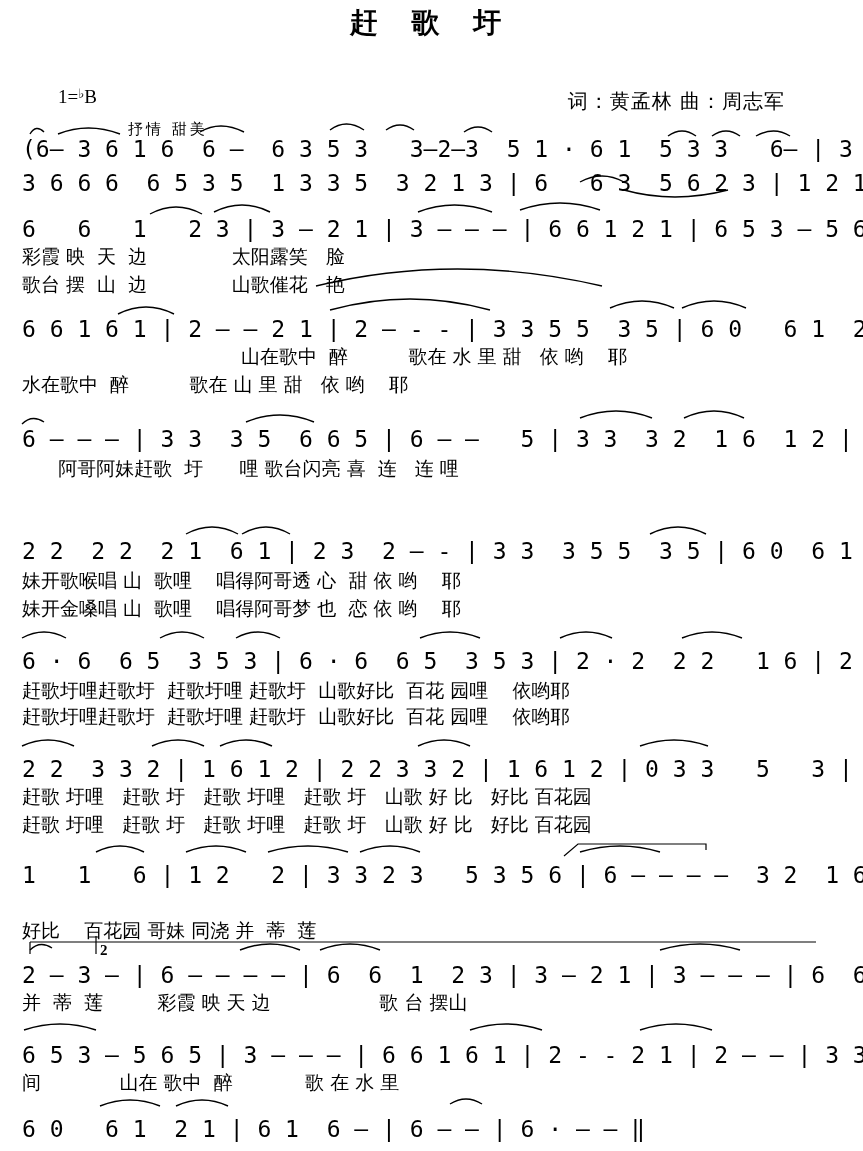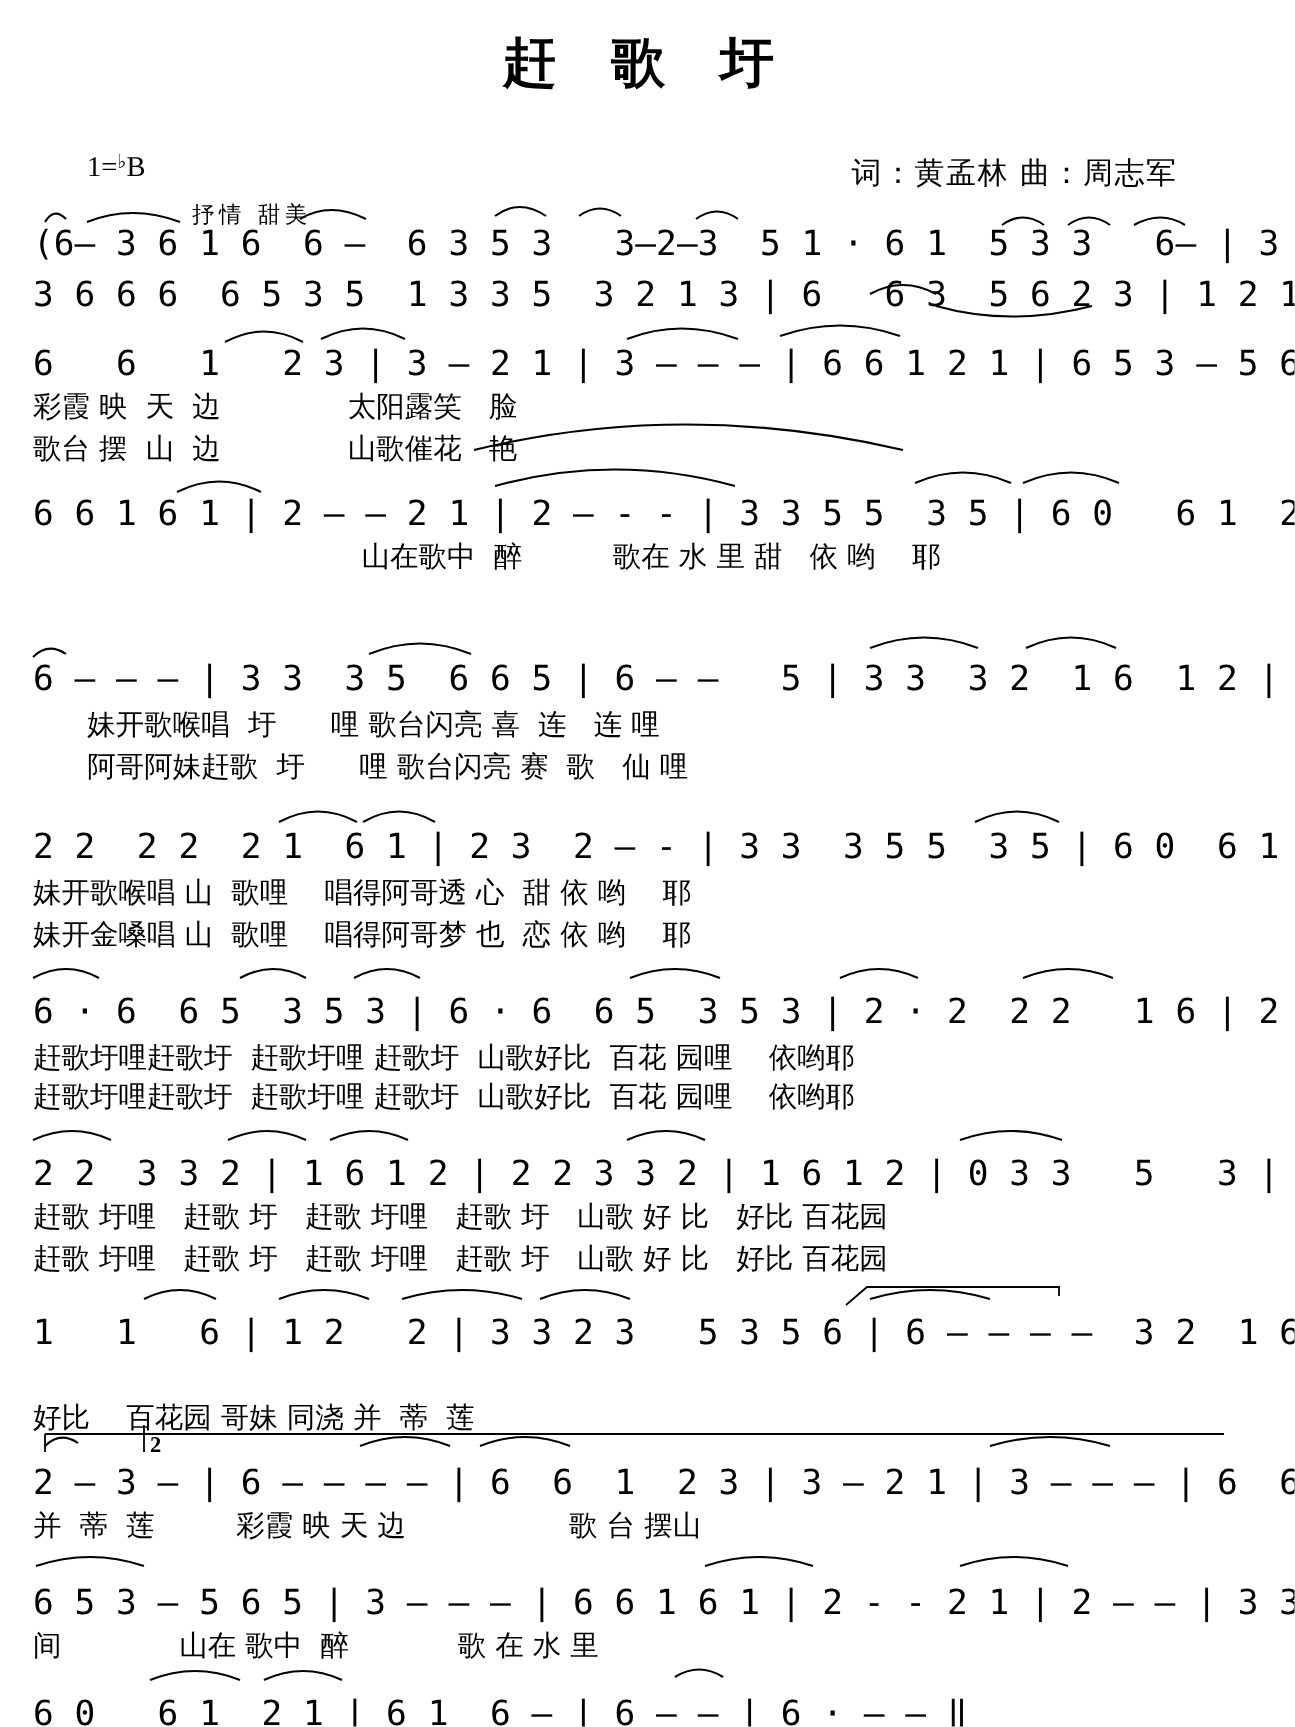--- a/index.html
+++ b/index.html
@@ -7,24 +7,24 @@
     width:863px;height:1151px;
     font-family:"Liberation Serif", serif;
     color:#000;
     position:relative;
     overflow:hidden;
   }
   .sheet{position:relative;width:863px;height:1151px;}
 
   .title{
     text-align:center;
-    font-size:36px;
+    font-size:28px;
     font-weight:bold;
     letter-spacing:12px;
-    margin-top:18px;
+    margin-top:4px;
     font-family:"DejaVu Sans","Liberation Sans",sans-serif;
   }
 
   .keyline{
     position:absolute;
     left:58px;top:82px;
     font-size:19px;
     font-family:"Liberation Serif",serif;
   }
   .keyline .flat{font-size:13px;vertical-align:5px;}
@@ -85,24 +85,24 @@
 
   <div class="line" style="top:132px;">(6— 3 6 1 6  6 —  6 3 5 3   3—2—3  5 1 · 6 1  5 3 3   6— | 3 6 1 6 | 3 6 1 6 | 6 2  2 3  1 2 1  6 |</div>
   <div class="line" style="top:166px;">3 6 6 6  6 5 3 5  1 3 3 5  3 2 1 3 | 6   6 3  5 6 2 3 | 1 2 1 6  — 6 5 | 6 — — — )|</div>
 
   <div class="line" style="top:212px;">6   6   1   2 3 | 3 — 2 1 | 3 — — — | 6 6 1 2 1 | 6 5 3 — 5 6 5 | 3 — — — |</div>
   <div class="lyric" style="top:240px;">彩霞 映  天  边              太阳露笑   脸</div>
   <div class="lyric" style="top:268px;">歌台 摆  山  边              山歌催花   艳</div>
 
   <div class="line" style="top:312px;">6 6 1 6 1 | 2 — — 2 1 | 2 — - - | 3 3 5 5  3 5 | 6 0   6 1  2 1 | 6 1  6 — — |</div>
   <div class="lyric" style="top:340px;text-align:center;">山在歌中  醉          歌在 水 里 甜   依 哟    耶</div>
+  <div class="lyric" style="top:368px;">水在歌中  醉          歌在 山 里 甜   依 哟    耶</div>
 
   <div class="line" style="top:422px;">6 — — — | 3 3  3 5  6 6 5 | 6 — —   5 | 3 3  3 2  1 6  1 2 | 3 5 3 — |</div>
-  <div class="lyric" style="top:452px;">      妹开歌喉唱  圩      哩 歌台闪亮 喜  连   连 哩</div>
-  <div class="lyric" style="top:480px;">      阿哥阿妹赶歌  圩      哩 歌台闪亮 赛  歌   仙 哩</div>
+  <div class="lyric" style="top:452px;">      阿哥阿妹赶歌  圩      哩 歌台闪亮 喜  连   连 哩</div>
 
   <div class="line" style="top:534px;">2 2  2 2  2 1  6 1 | 2 3  2 — - | 3 3  3 5 5  3 5 | 6 0  6 1  2 1 | 6 1  6 — - | 6 — - |</div>
   <div class="lyric" style="top:564px;">妹开歌喉唱 山  歌哩    唱得阿哥透 心  甜 依 哟    耶</div>
   <div class="lyric" style="top:592px;">妹开金嗓唱 山  歌哩    唱得阿哥梦 也  恋 依 哟    耶</div>
 
   <div class="line" style="top:644px;">6 · 6  6 5  3 5 3 | 6 · 6  6 5  3 5 3 | 2 · 2  2 2   1 6 | 2 3 — 3 2 | 3 — — — |</div>
   <div class="lyric" style="top:674px;">赶歌圩哩赶歌圩  赶歌圩哩 赶歌圩  山歌好比  百花 园哩    依哟耶</div>
   <div class="lyric" style="top:700px;">赶歌圩哩赶歌圩  赶歌圩哩 赶歌圩  山歌好比  百花 园哩    依哟耶</div>
 
   <div class="line" style="top:752px;">2 2  3 3 2 | 1 6 1 2 | 2 2 3 3 2 | 1 6 1 2 | 0 3 3   5   3 | 6 6 3 5 6 6 |</div>

